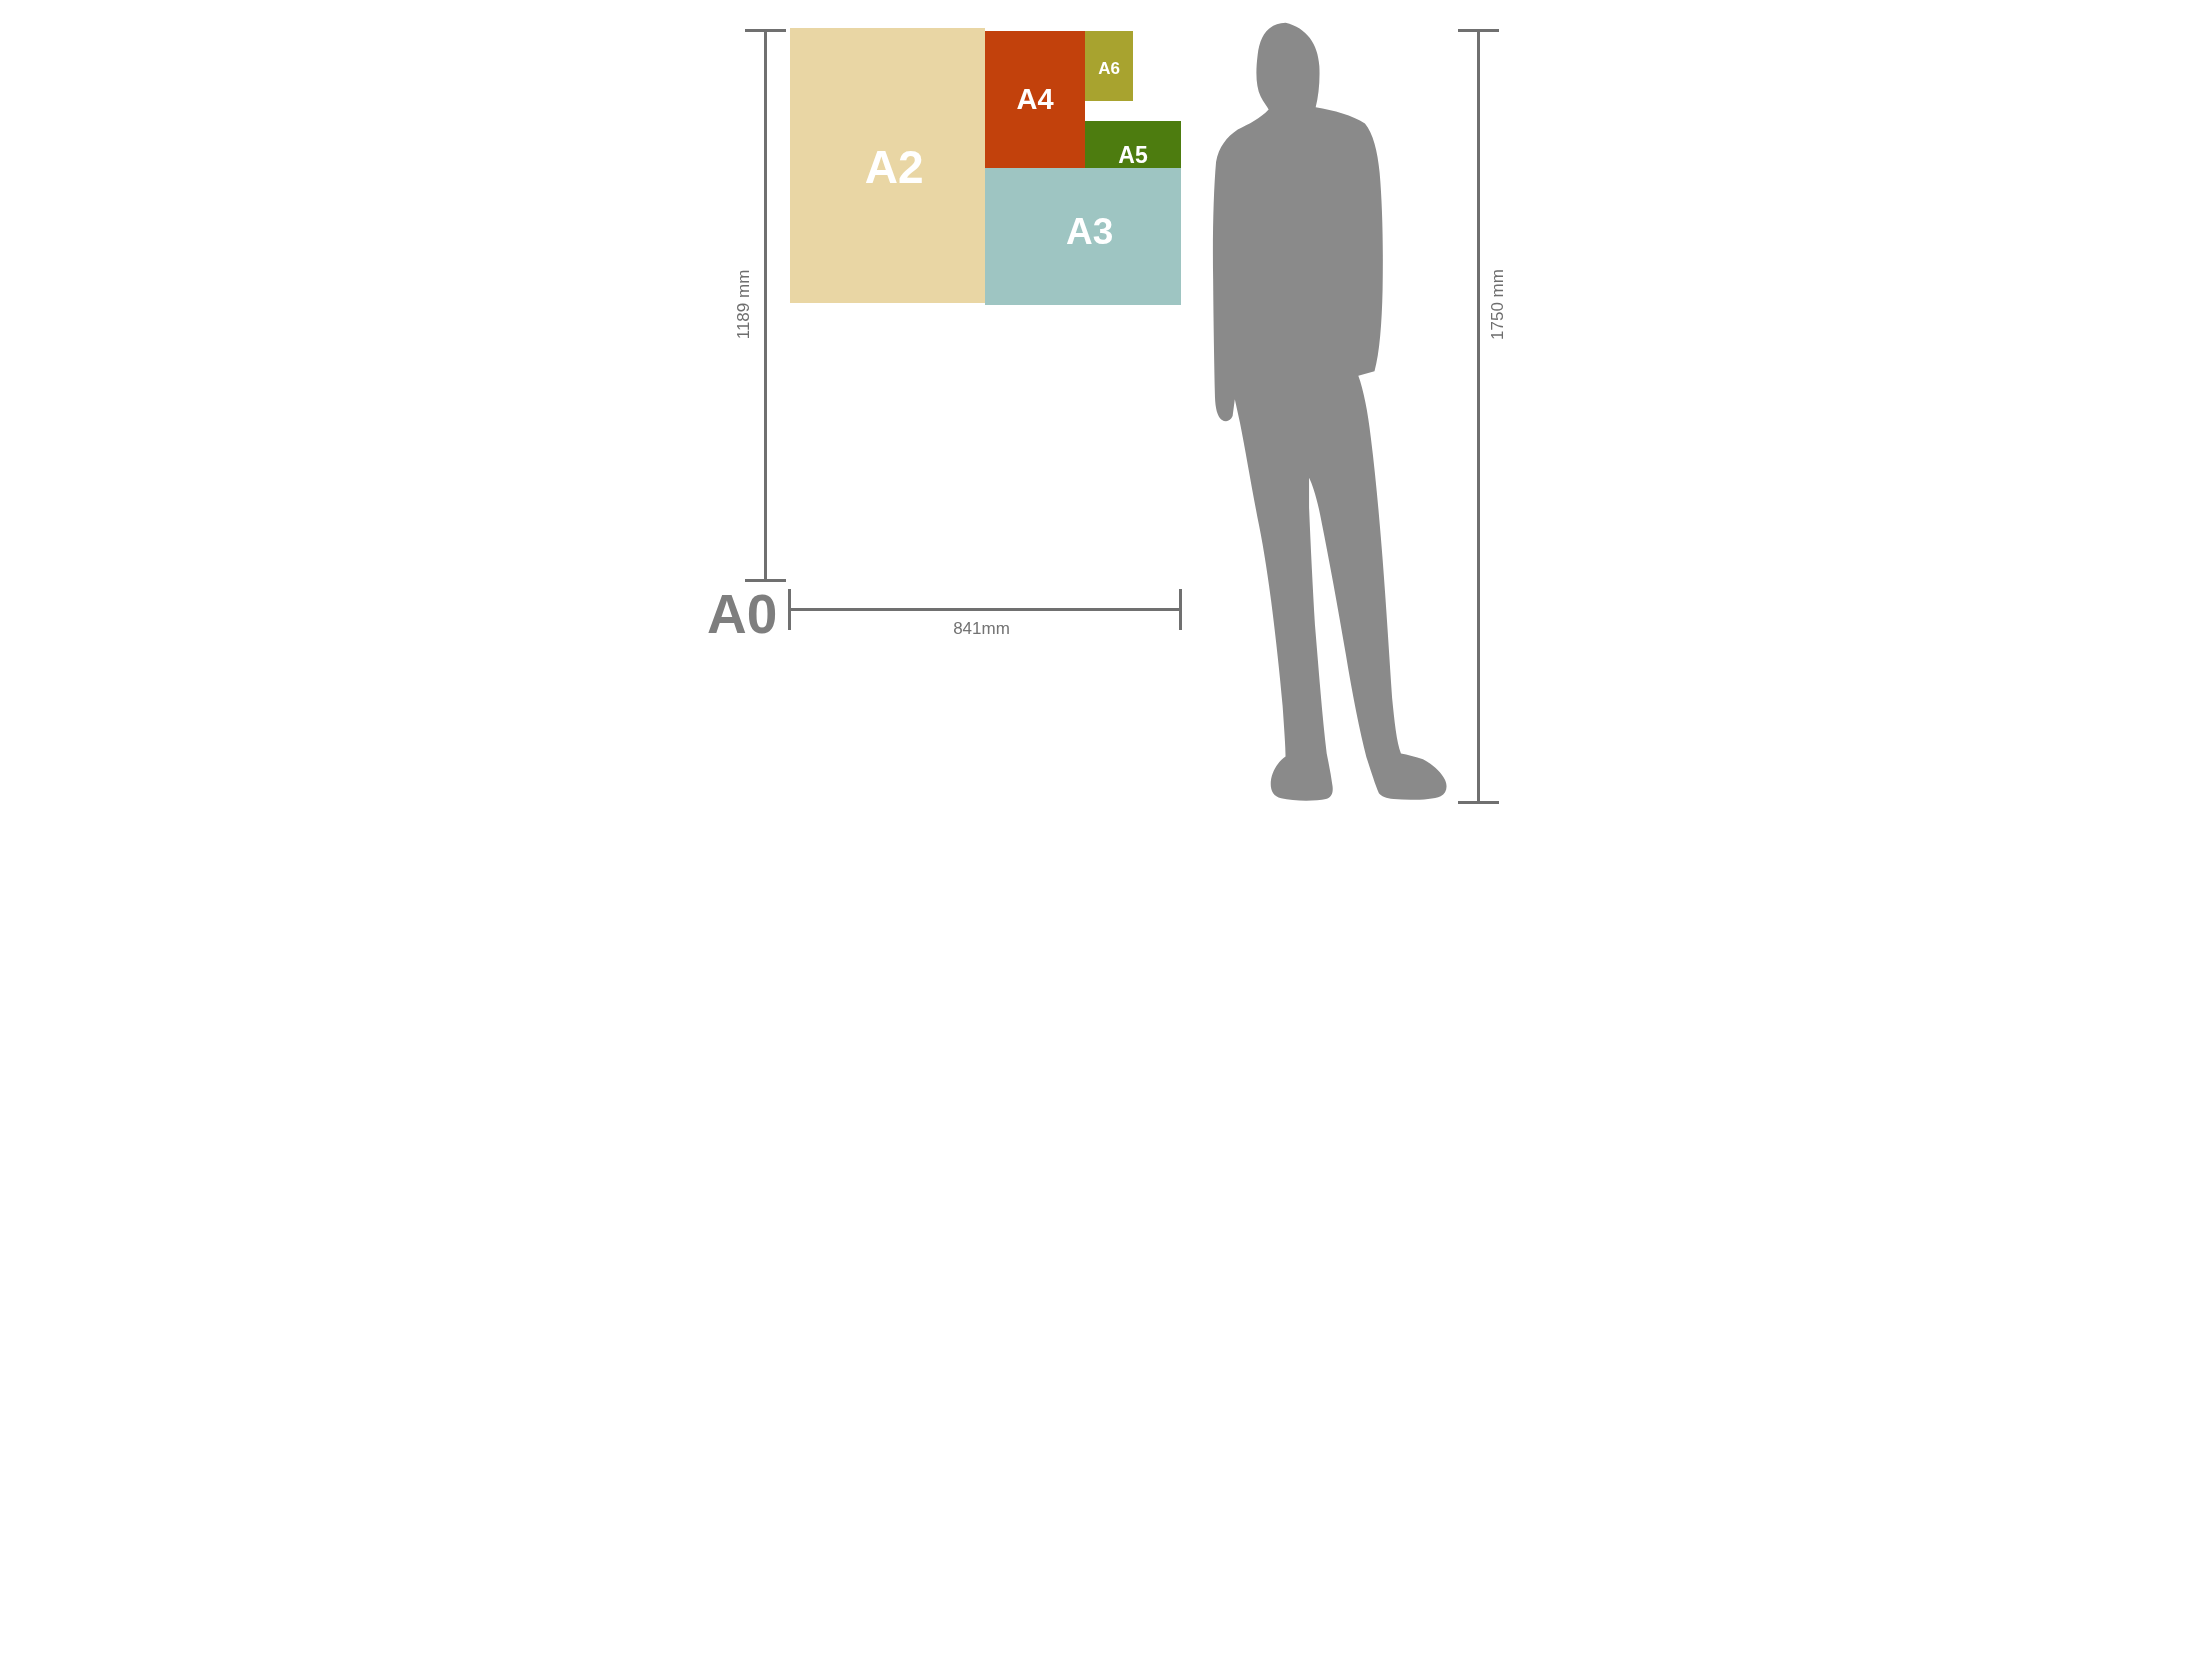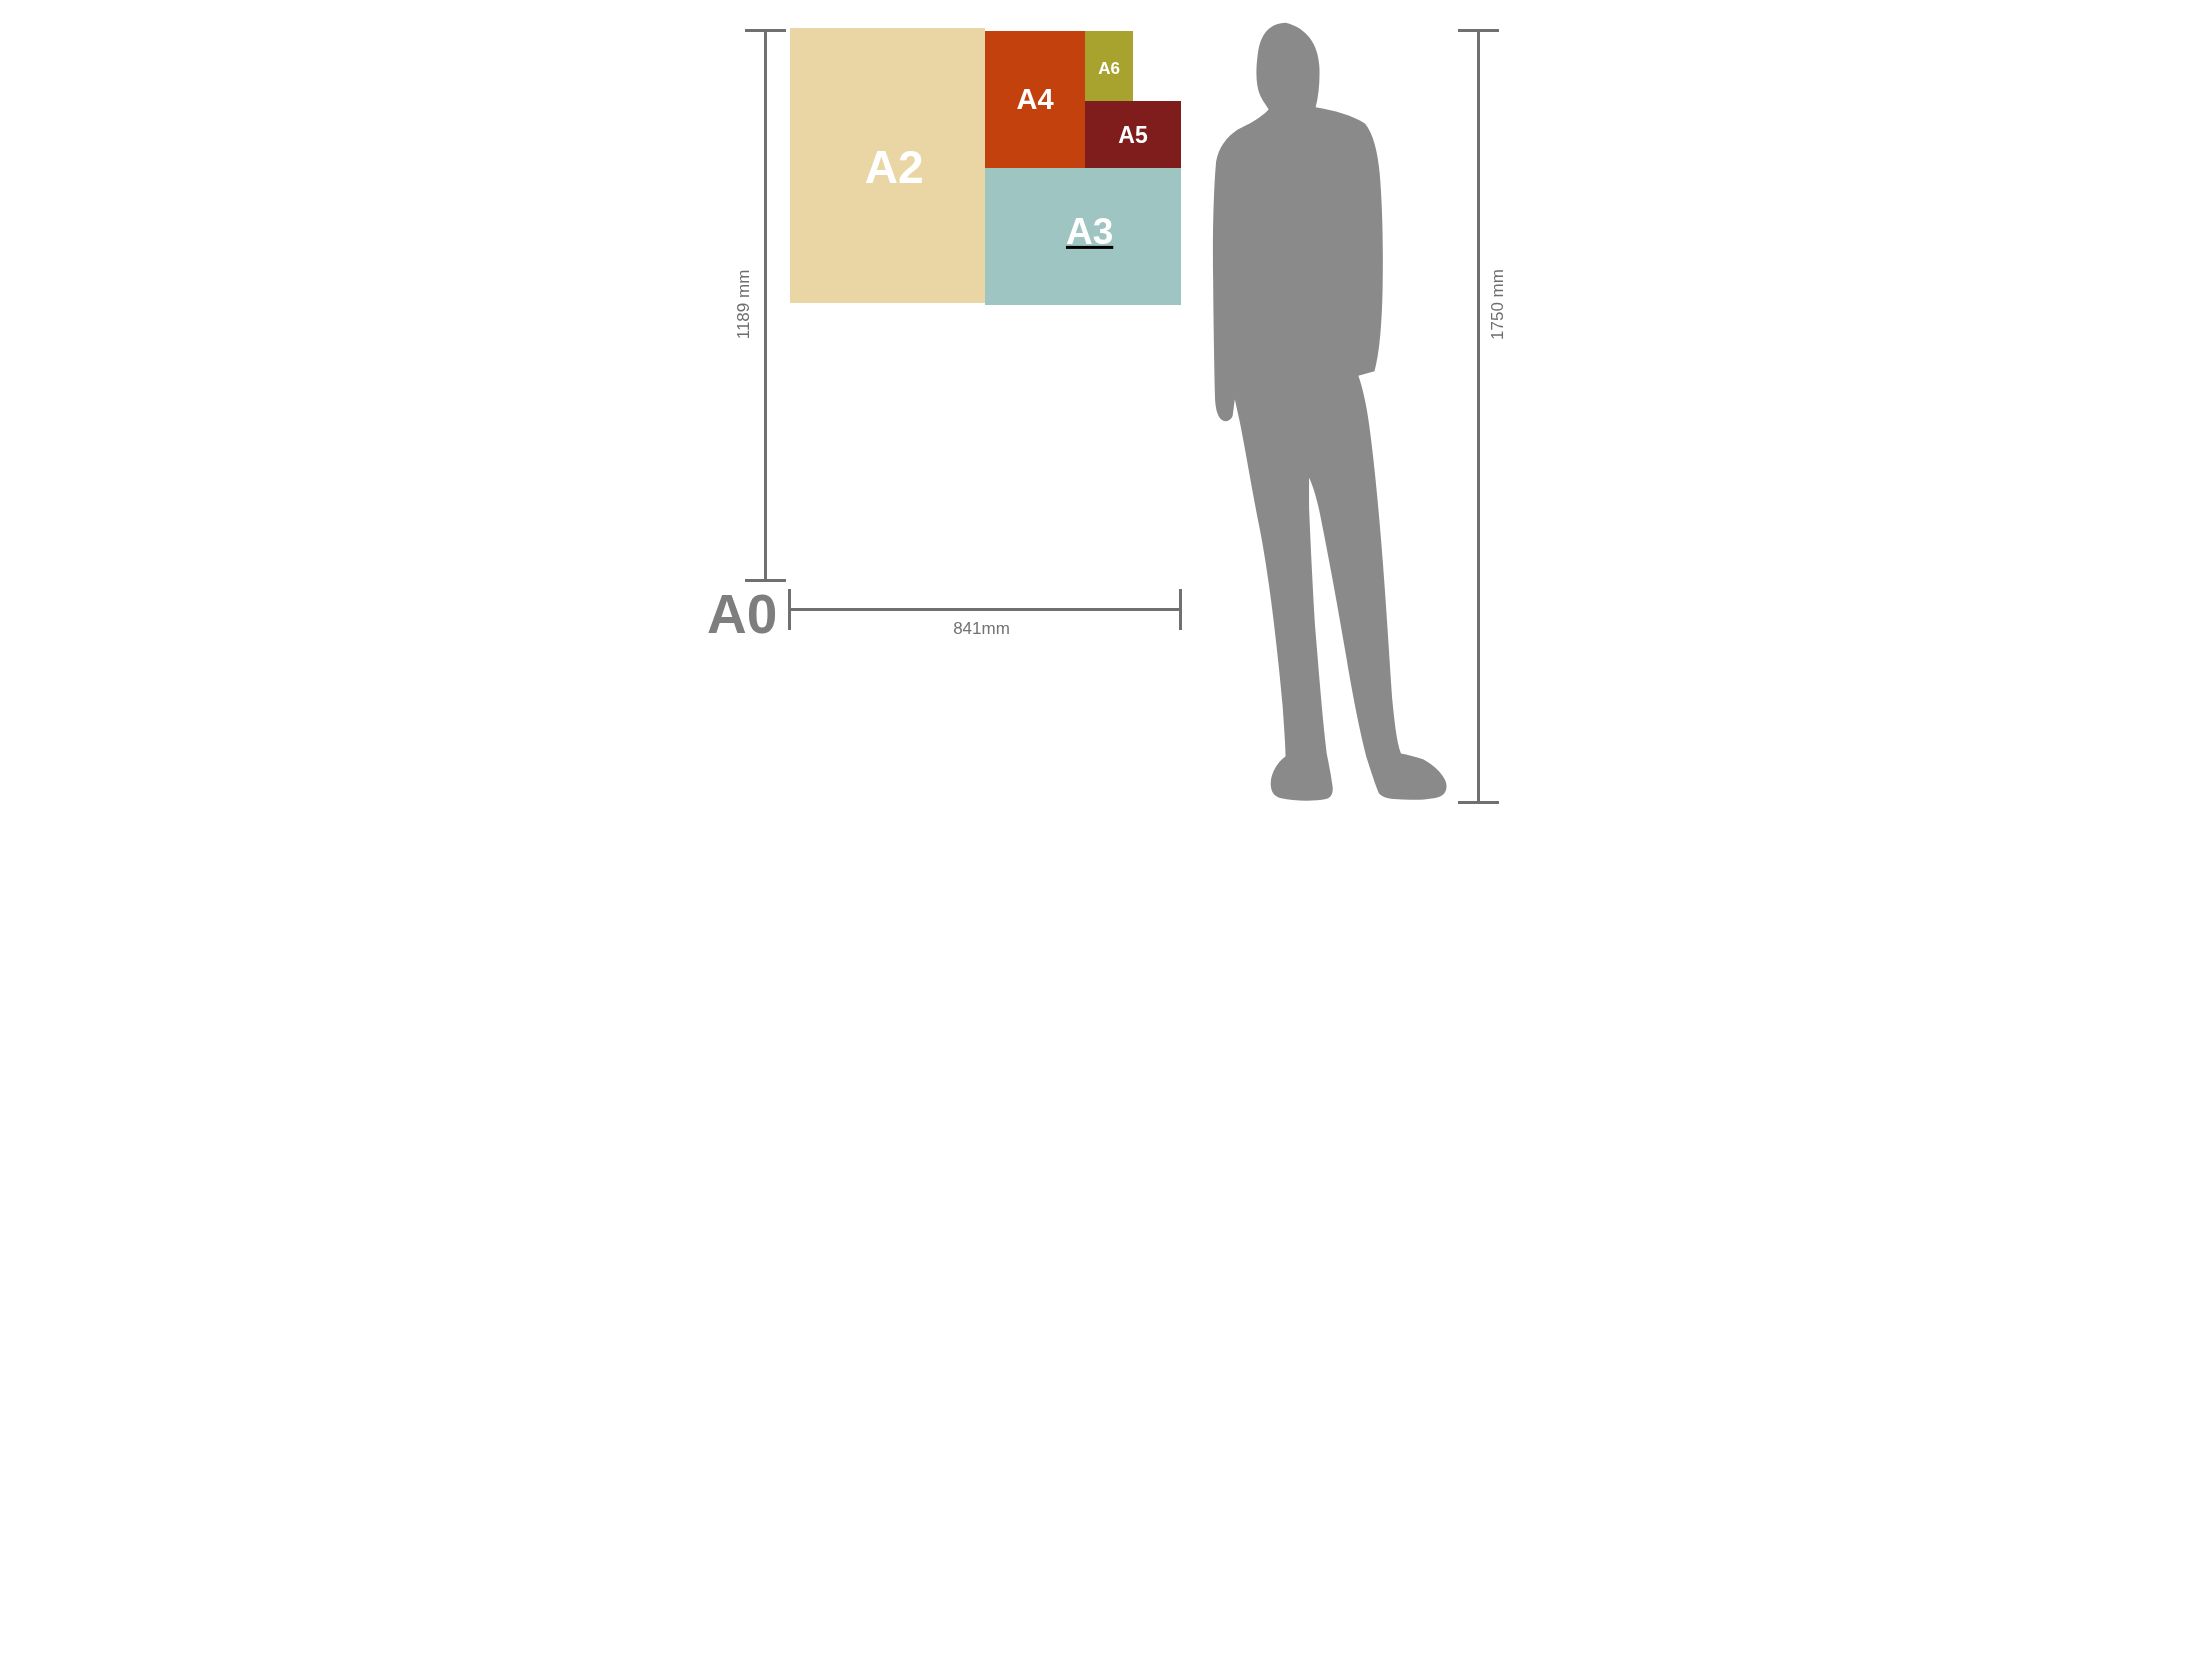--- a/index.html
+++ b/index.html
@@ -60,24 +60,24 @@
 
   <div class="sheet sheet-a2" style="background-color: rgb(233, 214, 164);">
     <span class="sheet-label">A2</span>
   </div>
   <div class="sheet sheet-a4" style="background-color: #c2410c;">
     <span class="sheet-label">A4</span>
   </div>
   <div class="sheet sheet-a6" style="background-color: rgb(168, 163, 47);">
     <span class="sheet-label">A6</span>
   </div>
-  <div class="sheet sheet-a5" style="background-color: #7f1d1d;">
+  <div class="sheet sheet-a5" style="background-color: #4d7c0f; margin-top: 20px;">
     <span class="sheet-label">A5</span>
   </div>
-  <div class="sheet sheet-a3" style="background-color: rgb(158, 197, 194); text-decoration: underline;">
+  <div class="sheet sheet-a3" style="background-color: rgb(158, 197, 194);">
     <span class="sheet-label">A3</span>
   </div>
 
   <div class="dim-part vline-left" style="background-color: rgb(112, 112, 112);"></div>
   <div class="dim-part cap-left-top" style="background-color: rgb(112, 112, 112);"></div>
   <div class="dim-part cap-left-bot" style="background-color: rgb(112, 112, 112);"></div>
   <div class="dim-label dim-label-height" style="color: rgb(110, 110, 110);">1189 mm</div>
 
   <div class="dim-part hline-bottom" style="background-color: rgb(112, 112, 112);"></div>
   <div class="dim-part tick-bot-l" style="background-color: rgb(112, 112, 112);"></div>

